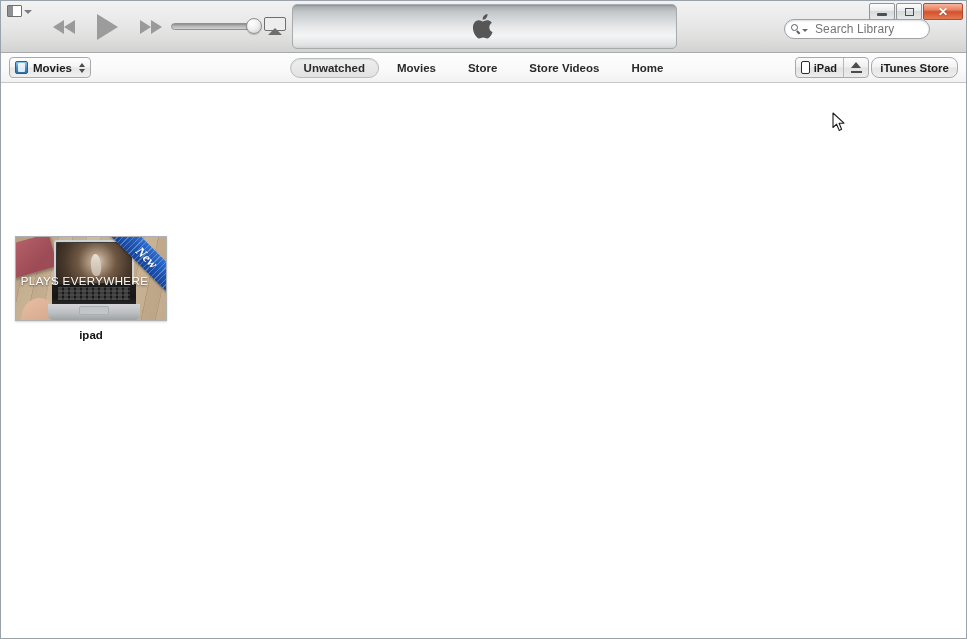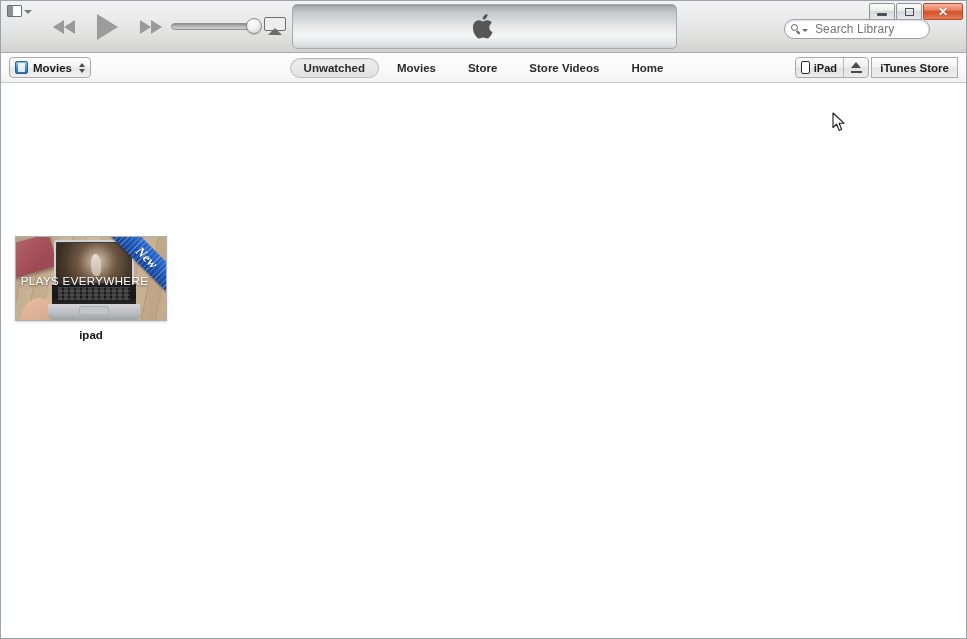--- a/index.html
+++ b/index.html
@@ -435,21 +435,21 @@
     left: 0; bottom: 0;
     width: 11px; height: 2px;
     background: #4c4c4c;
   }
 
   .store-btn {
     position: absolute;
     right: 8px; top: 4px;
     height: 21px;
     border: 1px solid #a7aaad;
-    border-radius: 0;
+    border-radius: 8px;
     box-sizing: border-box;
     background: linear-gradient(to bottom, #fdfdfd 0%, #f2f2f2 48%, #e5e5e5 52%, #eeeeee 100%);
     display: flex;
     align-items: center;
     padding: 0 8px;
     cursor: default;
   }
   .store-btn span {
     font-size: 11.5px;
     font-weight: bold;

